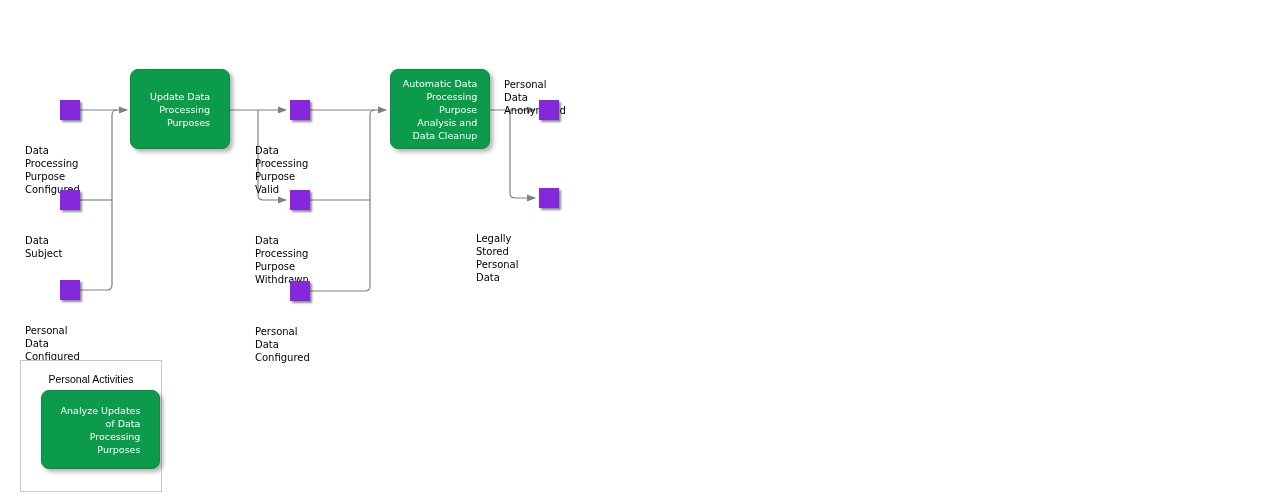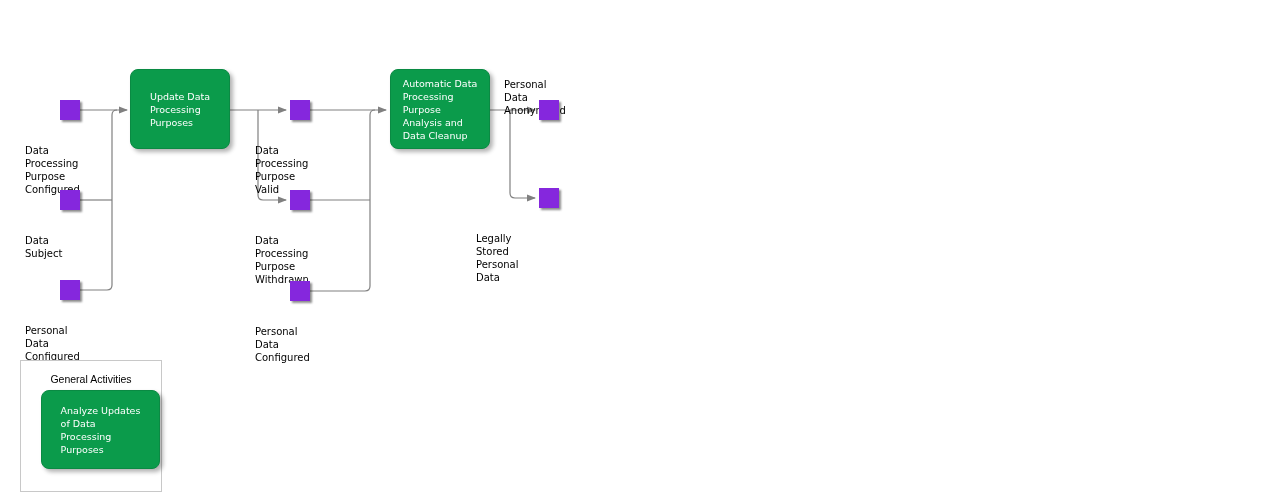--- a/index.html
+++ b/index.html
@@ -20,21 +20,21 @@
     position:absolute;width:20px;height:20px;background:#8527DD;
     box-shadow:2px 2px 2px rgba(0,0,0,0.45);
   }
   .node-label{
     position:absolute;width:90px;text-align:left;color:#000000;
     font-size:10px;line-height:13px;white-space:pre-line;margin-top:21px;
   }
   .process{
     position:absolute;background:#0B9B4B;border:1px solid #0a8a43;border-radius:8px;
     box-shadow:3px 3px 4px rgba(0,0,0,0.3);box-sizing:border-box;
-    display:flex;align-items:center;justify-content:center;text-align:left;
+    display:flex;align-items:center;justify-content:center;text-align:right;
     color:#ffffff;font-size:9.5px;line-height:13px;white-space:pre-line;
   }
   .frame{
     position:absolute;left:20px;top:360px;width:142px;height:132px;
     border:1px solid #c8c8c8;box-sizing:border-box;background:#ffffff;
   }
   .frame-title{
     position:absolute;left:0;top:12px;width:100%;text-align:center;
     font-family:"Liberation Sans",sans-serif;font-size:10.5px;color:#000000;
   }
@@ -112,20 +112,20 @@
 Anonymized</div>
   <div class="event" style="left:539px;top:100px;"></div>
 
   <div class="event" style="left:539px;top:188px;"></div>
   <div class="node-label" style="left:476px;top:211px;">Legally
 Stored
 Personal
 Data</div>
 
   <div class="frame">
-    <div class="frame-title">General Activities</div>
+    <div class="frame-title">Personal Activities</div>
   </div>
   <div class="process" style="left:41px;top:390px;width:119px;height:79px;">Analyze Updates
 of Data
 Processing
 Purposes</div>
 
 </div>
 
 </body></html>

